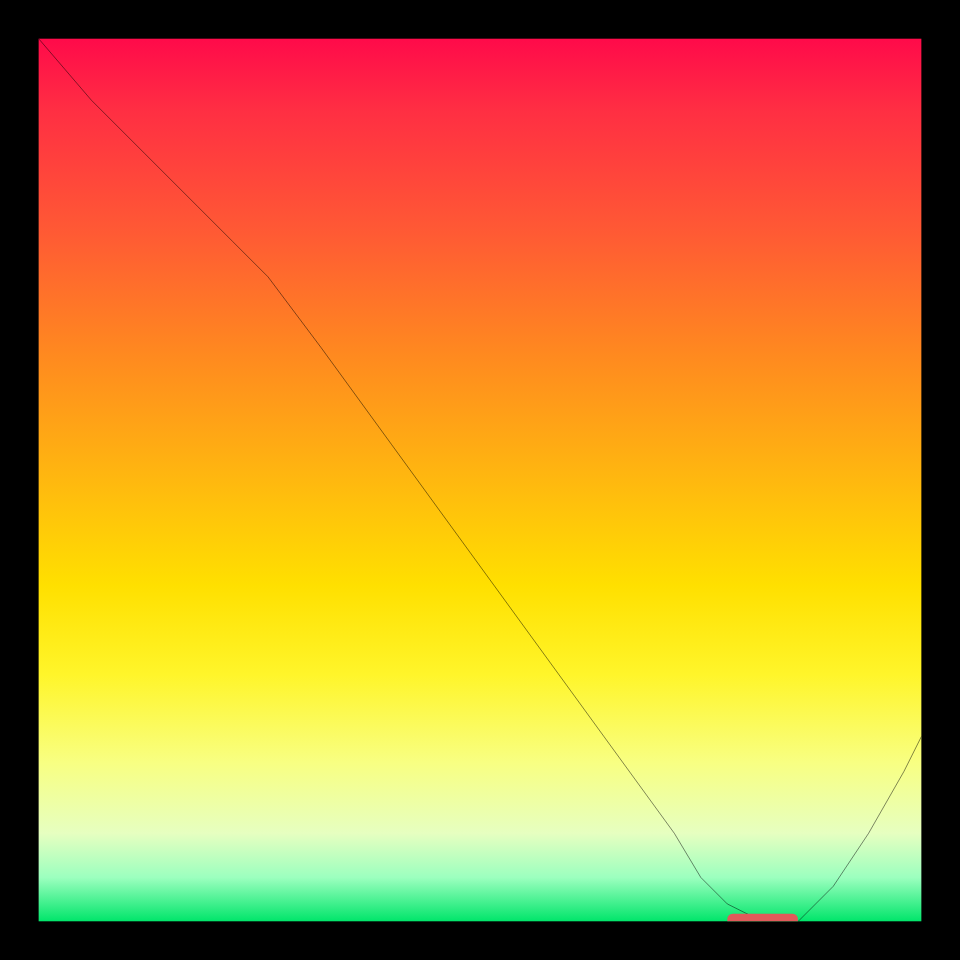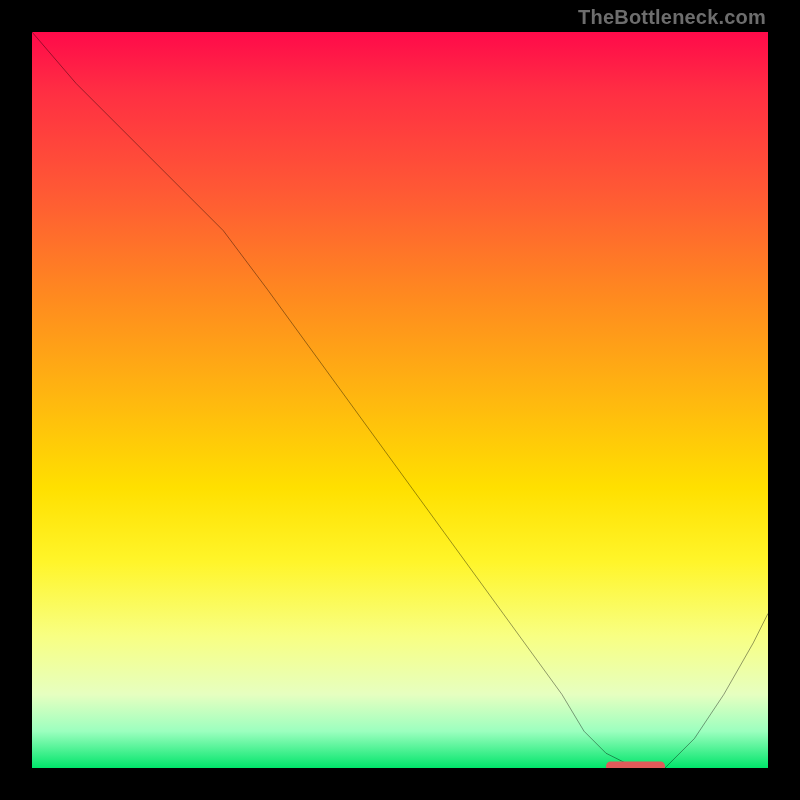--- a/index.html
+++ b/index.html
@@ -55,21 +55,20 @@
     font-size: 20px;
     font-weight: 600;
     letter-spacing: 0.2px;
   }
 </style>
 </head>
 <body>
 
 <div class="frame">
 
-  <div class="watermark">TheBottleneck.com</div>
 
   <div class="plot-area">
     <div class="gradient"></div>
 
     <svg class="curve" viewBox="0 0 100 100" preserveAspectRatio="none">
       <path id="curve-path" fill="none" stroke="#000" stroke-width="0.4" vector-effect="non-scaling-stroke" d="M0.00 0.00 L6.00 7.00 L12.00 13.00 L18.00 19.00 L22.00 23.00 L26.00 27.00 L32.00 35.00 L40.00 46.00 L48.00 57.00 L56.00 68.00 L64.00 79.00 L72.00 90.00 L75.00 95.00 L78.00 98.00 L82.00 100.00 L86.00 100.00 L90.00 96.00 L94.00 90.00 L98.00 83.00 L100.00 79.00"></path>
       <rect id="min-marker" fill="#e05a5a" rx="0.6" ry="0.6" x="78.00" y="99.10" width="8.00" height="1.80"></rect>
     </svg>
   </div>
 

